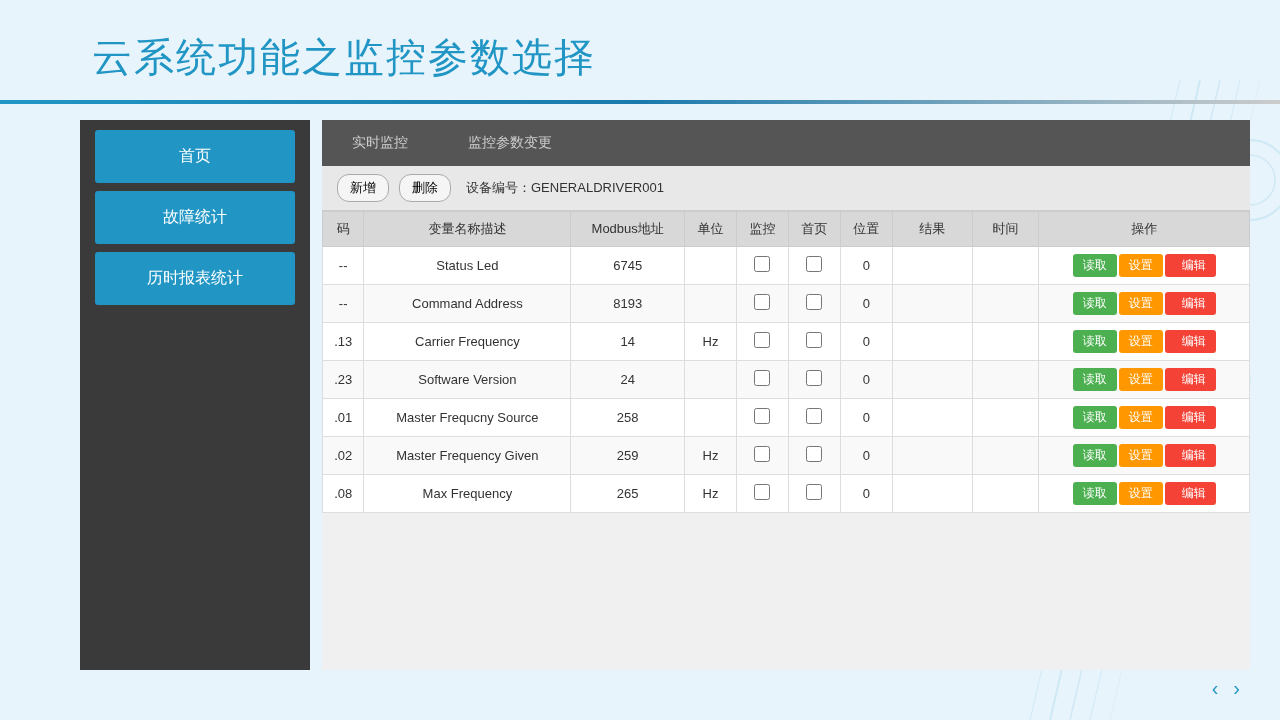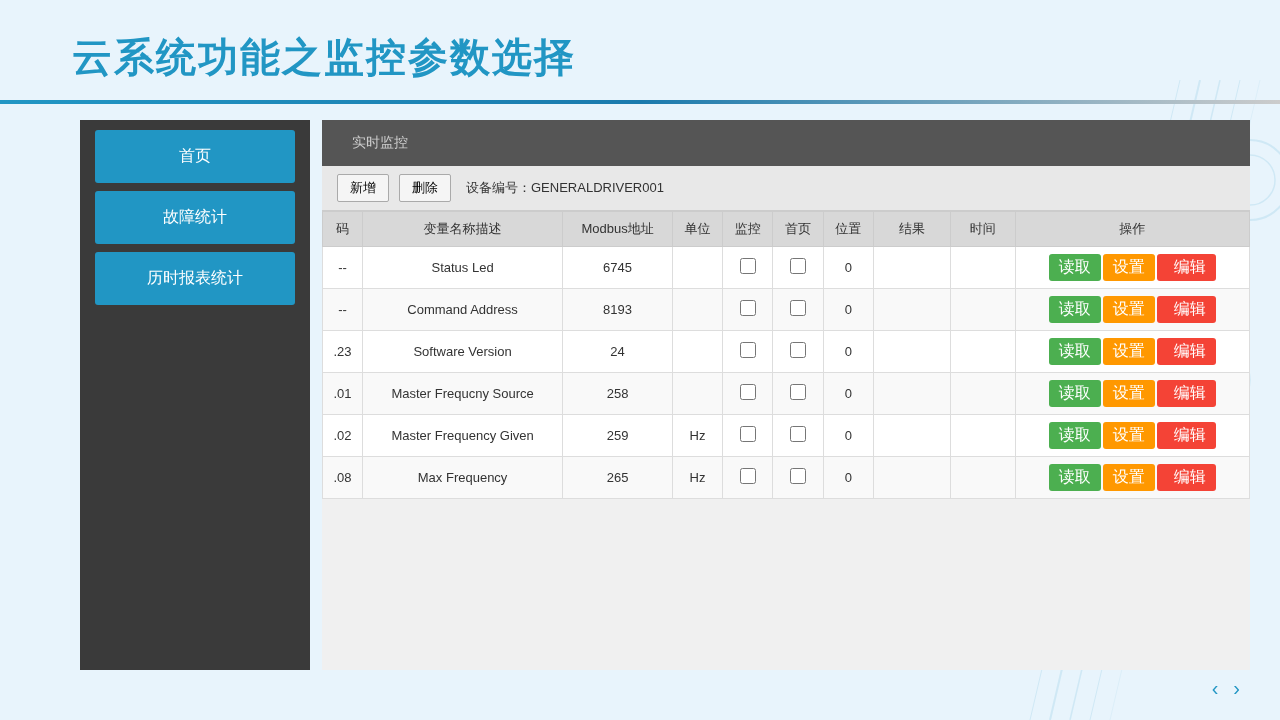--- a/index.html
+++ b/index.html
@@ -8,23 +8,23 @@
       height: 720px;
       background: #e8f4fc;
       font-family: 'Microsoft YaHei', Arial, sans-serif;
       overflow: hidden;
       position: relative;
     }
 
     .page-title {
       position: absolute;
       top: 30px;
-      left: 72px;
+      left: 92px;
       font-size: 40px;
-      font-weight: bold;
+      font-weight: normal;
       color: #2196c4;
       letter-spacing: 2px;
     }
 
     .title-underline {
       position: absolute;
       top: 100px;
       left: 0;
       right: 0;
       height: 4px;
@@ -119,21 +119,21 @@
       flex-shrink: 0;
     }
 
     .toolbar-btn {
       padding: 4px 12px;
       border: 1px solid #aaa;
       background: #f5f5f5;
       cursor: pointer;
       font-size: 13px;
       font-family: inherit;
-      border-radius: 2px;
+      border-radius: 12px;
     }
 
     .device-info {
       font-size: 13px;
       color: #333;
       margin-left: 5px;
     }
 
     
     .data-table {
@@ -174,21 +174,21 @@
       width: 16px;
       height: 16px;
     }
 
     .action-btn {
       padding: 3px 10px;
       border: none;
       color: white;
       cursor: pointer;
       border-radius: 3px;
-      font-size: 16px;
+      font-size: 12px;
       font-family: inherit;
       margin: 0 1px;
     }
 
     .btn-read { background: #4caf50; }
     .btn-set { background: #ff9800; }
     .btn-edit { background: #f44336; padding-left: 17px; }
 
     .scroll-indicator {
       position: absolute;
@@ -239,20 +239,21 @@
   <div class="sidebar">
   <button class="sidebar-btn">首页</button>
       <button class="sidebar-btn">故障统计</button>
       <button class="sidebar-btn">历时报表统计</button>
     </div>
 
   <div class="content-area">
 
     <div class="tabs">
     <button class="tab">实时监控</button>
+        <button class="tab">监控参数变更</button>
       </div>
 
     <div class="table-wrapper">
 
       <div class="toolbar">
         <button class="toolbar-btn">新增</button>
         <button class="toolbar-btn">删除</button>
         <span class="device-info">设备编号：GENERALDRIVER001</span>
       </div>
 
@@ -291,20 +292,32 @@
                 <td>8193</td>
                 <td></td>
                 <td><input type="checkbox" class="checkbox-cell" style=""></td>
                 <td><input type="checkbox" class="checkbox-cell" style=""></td>
                 <td>0</td>
                 <td style="min-width: 60px;"></td>
                 <td style="min-width: 50px;"></td>
                 <td style="white-space: nowrap;"><button class="action-btn btn-read">读取</button><button class="action-btn btn-set">设置</button><button class="action-btn btn-edit">编辑</button></td>
               </tr>
               <tr>
+                <td>.13</td>
+                <td>Carrier Frequency</td>
+                <td>14</td>
+                <td>Hz</td>
+                <td><input type="checkbox" class="checkbox-cell" style=""></td>
+                <td><input type="checkbox" class="checkbox-cell" style=""></td>
+                <td>0</td>
+                <td style="min-width: 60px;"></td>
+                <td style="min-width: 50px;"></td>
+                <td style="white-space: nowrap;"><button class="action-btn btn-read">读取</button><button class="action-btn btn-set">设置</button><button class="action-btn btn-edit">编辑</button></td>
+              </tr>
+              <tr>
                 <td>.23</td>
                 <td>Software Version</td>
                 <td>24</td>
                 <td></td>
                 <td><input type="checkbox" class="checkbox-cell" style=""></td>
                 <td><input type="checkbox" class="checkbox-cell" style=""></td>
                 <td>0</td>
                 <td style="min-width: 60px;"></td>
                 <td style="min-width: 50px;"></td>
                 <td style="white-space: nowrap;"><button class="action-btn btn-read">读取</button><button class="action-btn btn-set">设置</button><button class="action-btn btn-edit">编辑</button></td>

